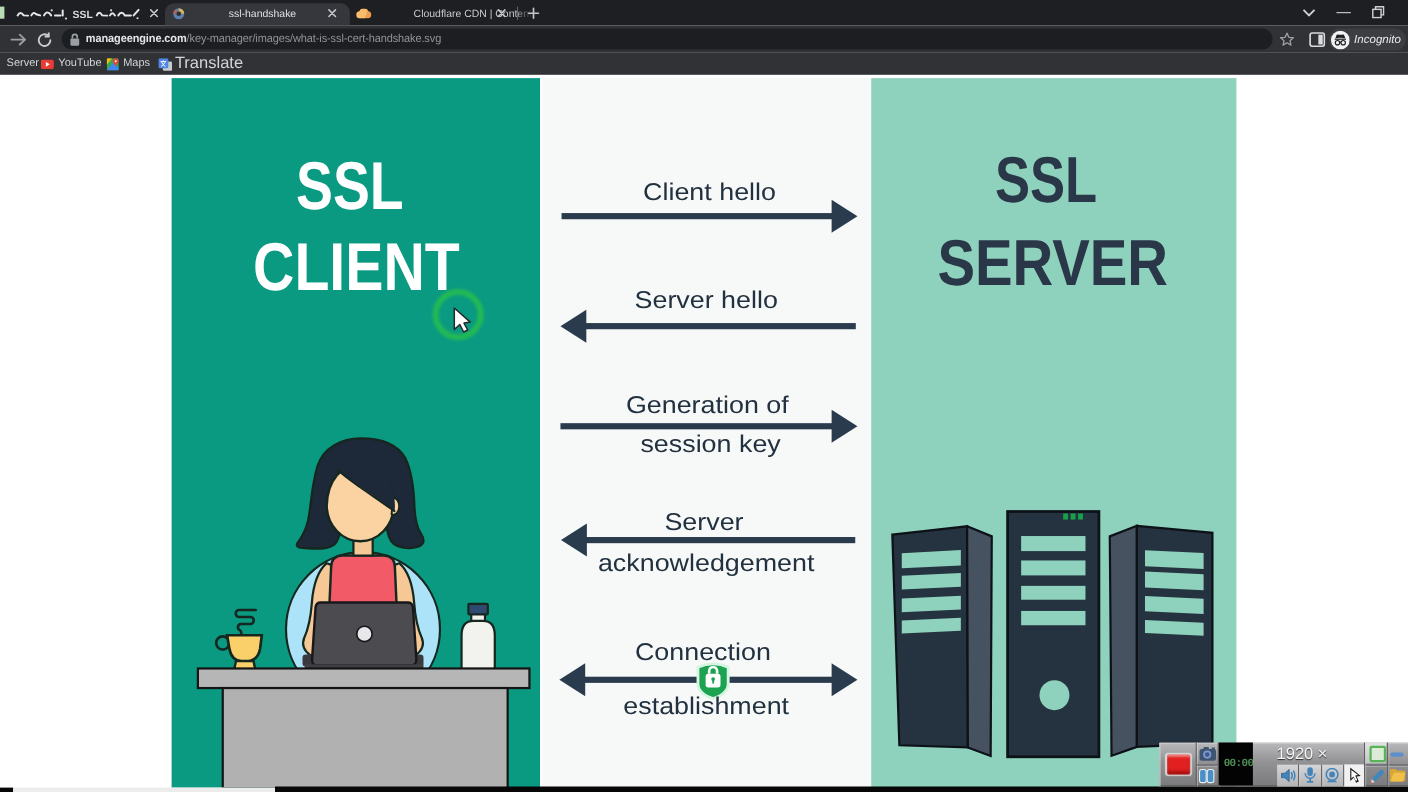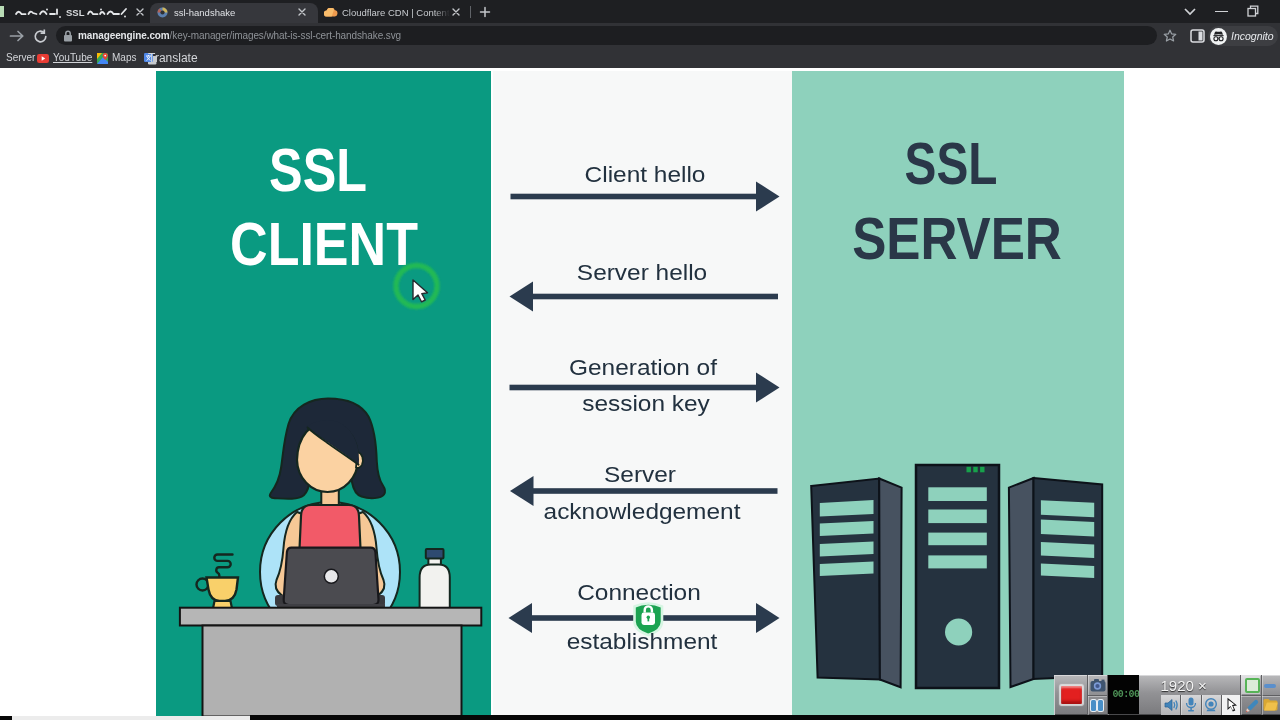--- a/index.html
+++ b/index.html
@@ -4,21 +4,21 @@
 <style>
   html,body{margin:0;padding:0;width:1280px;height:720px;overflow:hidden;background:#fff;
     font-family:"Liberation Sans",sans-serif;-webkit-font-smoothing:antialiased;}
   .abs{position:absolute;}
   #stage{position:relative;width:1280px;height:720px;}
   
   #tabstrip{left:0;top:0;width:1280px;height:23px;background:#1e1f22;}
   #toolbar{left:0;top:23px;width:1280px;height:25px;background:#313236;}
   #bookmarks{left:0;top:48px;width:1280px;height:20px;background:#313236;}
   #activetab{left:150px;top:3px;width:168px;height:20px;background:#36373c;border-radius:8px 8px 0 0;}
-  .tabtxt{font-size:9.5px;color:#dfe1e5;}
+  .tabtxt{font-size:9.5px;color:#dfe1e5;margin-left:34px;}
   #urlpill{left:56px;top:26px;width:1101px;height:19px;border-radius:9.5px;background:#1d1e21;}
   #urltxt{left:78px;top:25px;height:21px;line-height:21px;font-size:10.5px;color:#e4e6e9;letter-spacing:-0.1px;font-weight:bold;transform:scaleX(0.95);transform-origin:0 50%;white-space:nowrap;}
   #urltxt .grey{color:#8f9398;font-weight:normal;}
   
   #teal{left:156px;top:71px;width:335px;height:645px;background:#0a9a81;}
   #midcol{left:491px;top:71px;width:301px;height:645px;background:#f7f8f8;border-left:2.5px solid #feffff;box-sizing:border-box;}
   #green{left:792px;top:71px;width:332px;height:645px;background:#8ed1bc;}
   .bigline{position:absolute;font-weight:bold;white-space:nowrap;line-height:1;}
   .lbl{position:absolute;color:#22313f;font-size:22px;white-space:nowrap;line-height:22px;transform:translateX(-50%) scaleX(1.11);}
   
@@ -256,35 +256,35 @@
     <circle cx="11.1" cy="10.8" r="2" fill="none" stroke="#202124" stroke-width="1.1"></circle>
     <path d="M7.8 10.4 q.7 -.5 1.4 0" fill="none" stroke="#202124" stroke-width="1"></path>
   </svg>
   <div class="abs" style="left:1231px;top:26px;height:20px;line-height:20px;font-size:10.5px;color:#e8eaed;font-style:italic;">Incognito</div>
 
   <div class="abs" style="left:6px;top:48px;height:20px;line-height:20px;font-size:10px;color:#d3d5d9;">Server</div>
   <svg class="abs" style="left:37px;top:54px;" width="12" height="9" viewBox="0 0 12 9">
     <rect x="0" y="0" width="12" height="9" rx="2.2" fill="#e83c34"></rect>
     <path d="M4.7 2.3 L8.2 4.5 L4.7 6.7 Z" fill="#fff"></path>
   </svg>
-  <div class="abs" style="left:53px;top:48px;height:20px;line-height:20px;font-size:10px;color:#d3d5d9;text-decoration:underline;">YouTube</div>
+  <div class="abs" style="left:53px;top:48px;height:20px;line-height:20px;font-size:10px;color:#d3d5d9;">YouTube</div>
   <svg class="abs" style="left:97px;top:53px;" width="11" height="11" viewBox="0 0 11 11">
     <rect x="0" y="0" width="11" height="11" rx="1.5" fill="#34a853"></rect>
     <path d="M0 11 L6 4 L11 9 L11 11 Z" fill="#4285f4"></path>
     <path d="M0 0 L5 0 L0 6 Z" fill="#fbbc04"></path>
     <path d="M8.2 0 a2.6 2.6 0 0 1 2.6 2.6 q0 1.8 -2.6 4.4 q-2.6 -2.6 -2.6 -4.4 A2.6 2.6 0 0 1 8.2 0" fill="#ea4335"></path>
     <circle cx="8.2" cy="2.6" r=".9" fill="#fff"></circle>
   </svg>
   <div class="abs" style="left:112px;top:48px;height:20px;line-height:20px;font-size:10px;color:#d3d5d9;">Maps</div>
   <svg class="abs" style="left:144px;top:53px;" width="13" height="12" viewBox="0 0 13 12">
     <rect x="4" y="3" width="8.4" height="8.4" rx="1.2" fill="#c8cbd0"></rect>
     <rect x="0" y="0" width="9" height="9" rx="1.2" fill="#4f87e8"></rect>
     <path d="M2 3 h5 M4.5 2 v1.2 M3 3.6 q1.5 3 3.5 3.8 M6 3.6 q-1.5 3 -3.5 3.8" stroke="#fff" stroke-width=".9" fill="none"></path>
   </svg>
-  <div class="abs" style="left:148px;top:48px;height:20px;line-height:20px;font-size:12px;color:#d3d5d9;">Translate</div>
+  <div class="abs" style="left:159px;top:48px;height:20px;line-height:20px;font-size:15px;color:#d3d5d9;">Translate</div>
 
   <div class="abs" id="botblack"></div>
   <div class="abs" id="botblack2"></div>
   <div class="abs" id="botlight"></div>
 
   <div class="abs" id="recorder" style="left:1053.5px;top:674.5px;width:226.5px;height:40px;
        background:linear-gradient(180deg,#b9b9bb,#929295 45%,#7a7a7d);
        box-shadow:inset 0 1px 0 #d8d8da, inset 1px 0 0 #cfcfd1, inset 0 -1px 0 #4a4a4c;">
     <div class="abs" style="left:7.5px;top:11px;width:20.5px;height:18px;background:#e32020;border-radius:1.5px;
          box-shadow:inset 0 2px 2px rgba(255,255,255,.45), inset 0 -3px 3px rgba(110,0,0,.5), 0 0 1px 1.2px rgba(245,245,245,.7);"></div>

